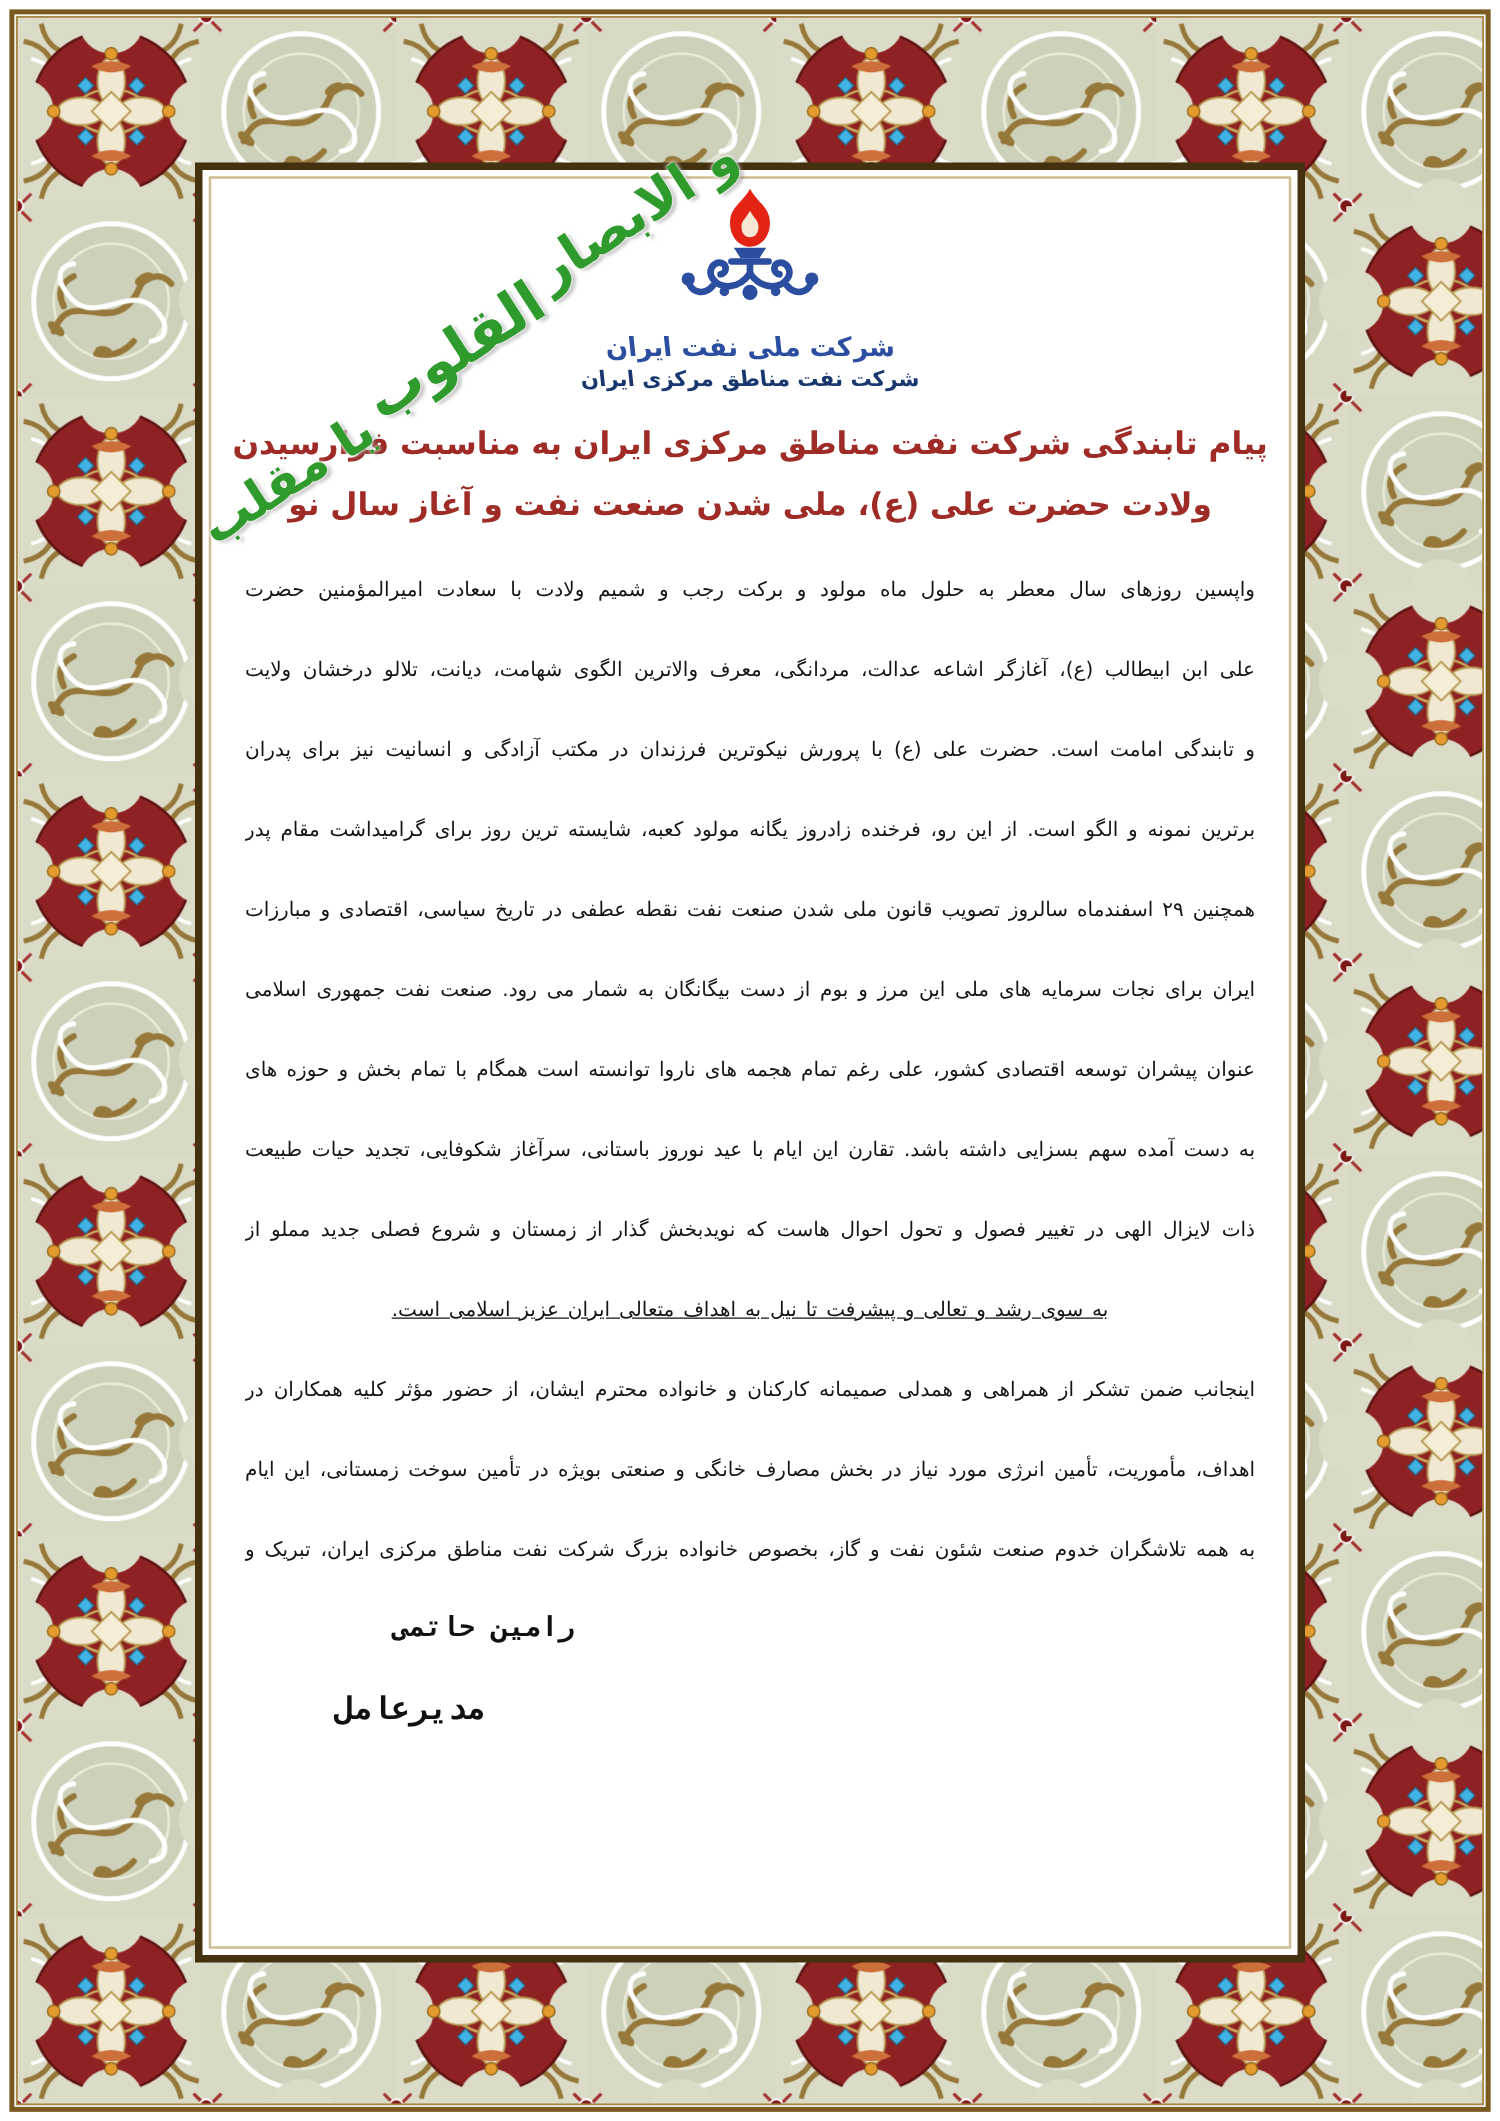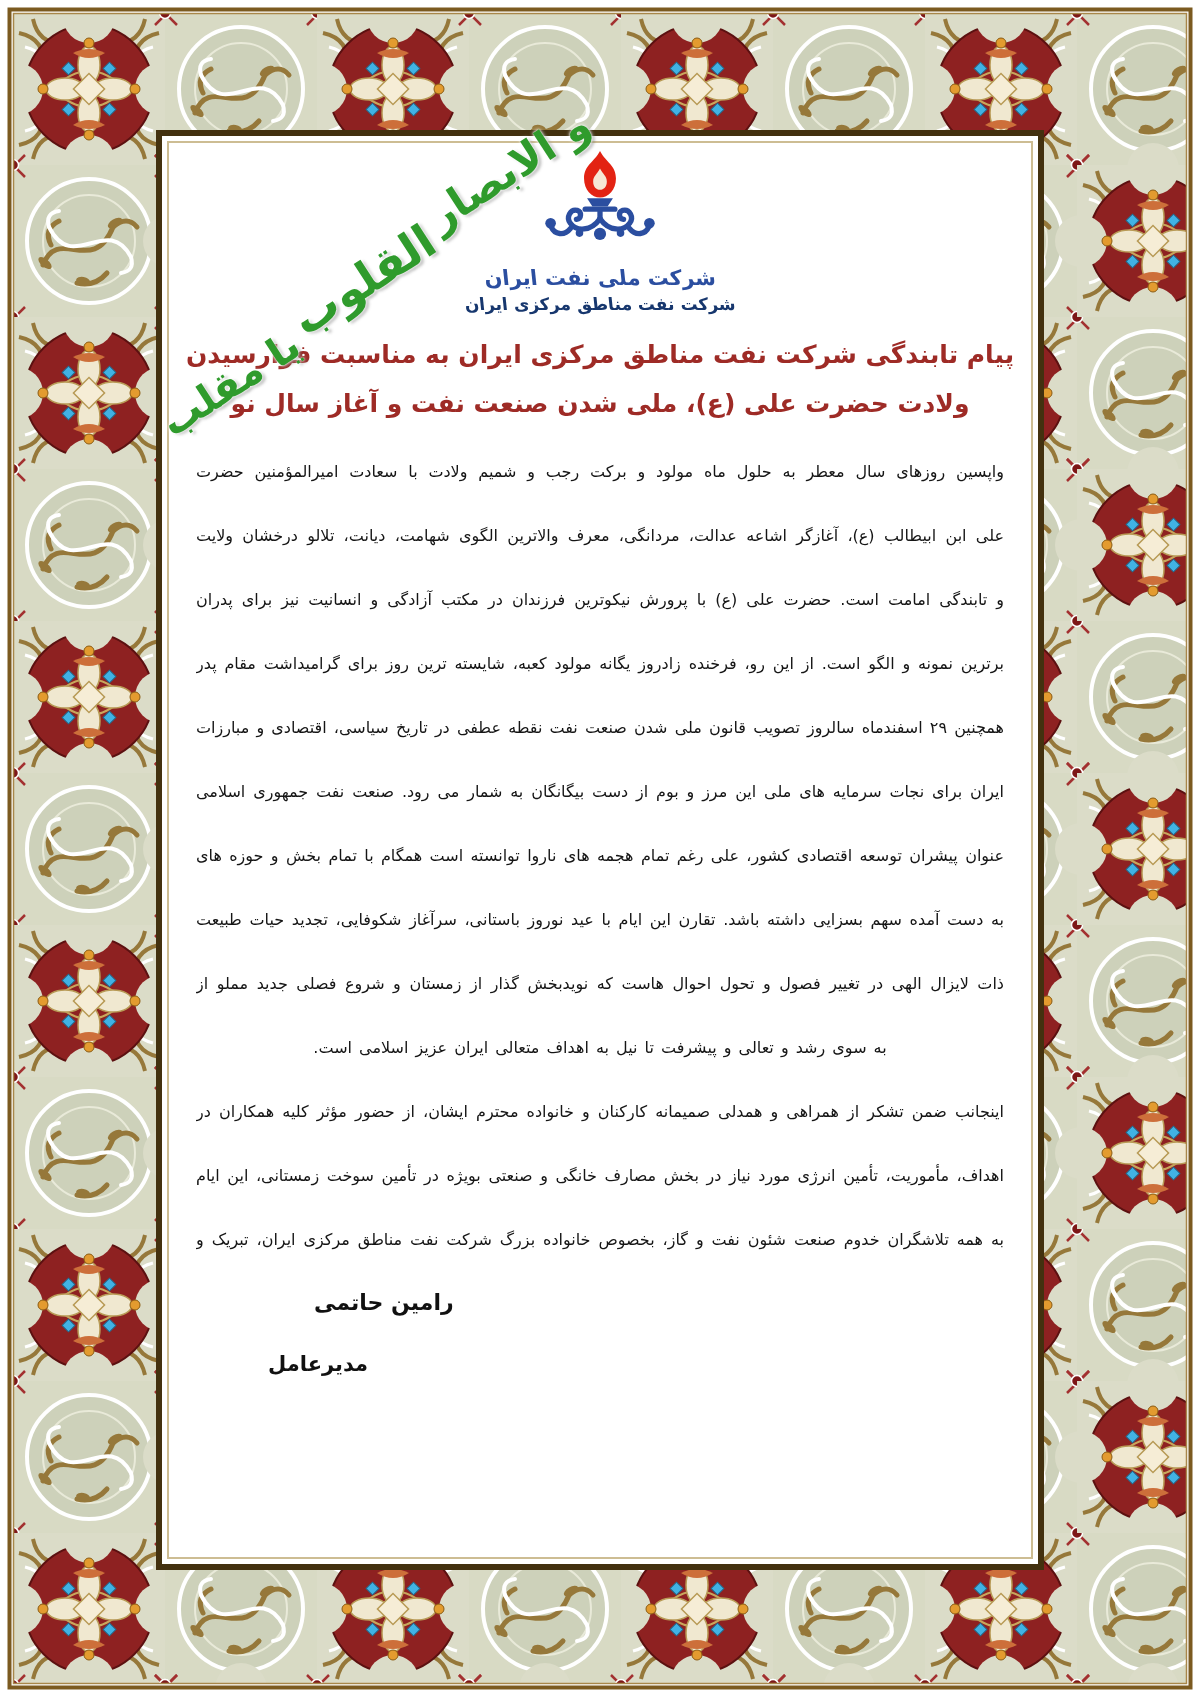--- a/index.html
+++ b/index.html
@@ -37,24 +37,24 @@
   .title-block{margin-top:16px;}
   .title-line{
     text-align:center;color:#9e2b26;font-weight:bold;font-size:25px;line-height:49px;
     white-space:nowrap;
   }
   .body-block{margin:12px 34px 0 34px;}
   .body-line{
     font-size:16px;line-height:64px;height:64px;overflow:hidden;color:#151515;
     text-align:justify;text-align-last:justify;word-spacing:2px;
   }
-  .body-line.center{text-align:center;text-align-last:center;}
-  .signature{position:relative;height:150px;margin:6px 34px 0 34px;direction:ltr;}
+  .body-line.center{text-align:center;text-align-last:center;text-decoration:underline;}
+  .signature{position:relative;height:150px;margin:6px 34px 0 34px;direction:ltr;font-family:Liberation Mono, monospace;}
   .sig-name{position:absolute;left:118px;top:12px;font-size:22px;font-weight:bold;color:#111;}
-  .sig-role{position:absolute;left:72px;top:74px;font-size:21px;font-weight:bold;color:#111;}
+  .sig-role{position:absolute;left:72px;top:74px;font-size:25px;font-weight:bold;color:#111;}
 </style>
 </head>
 <body>
 
 <div class="page">
 
   <svg class="border-svg" xmlns="http://www.w3.org/2000/svg" viewBox="0 0 1200 1697">
     <defs>
       <g id="tA">
         <rect width="152" height="152" fill="#dbdcc8"></rect>

